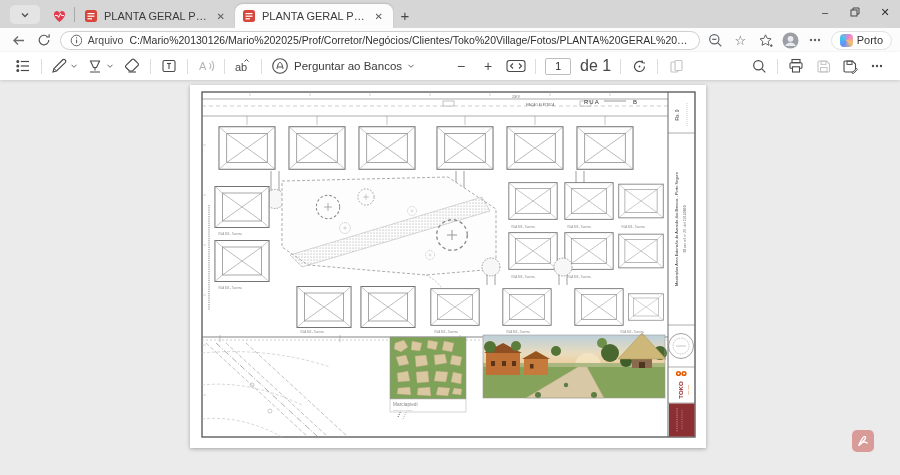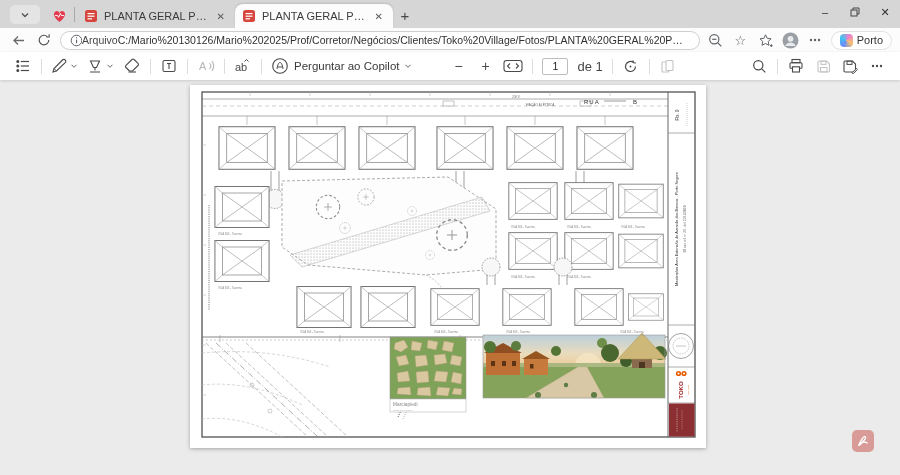--- a/index.html
+++ b/index.html
@@ -17,36 +17,36 @@
   .tab.active{background:#fcfcfc;border-radius:8px 8px 0 0;box-shadow:0 -1px 2px rgba(0,0,0,.12)}
   .tab .label{flex:1;overflow:hidden;text-overflow:ellipsis}
   .tab .close{font-size:10px;color:#5a5a5a;padding:1px 3px;border-radius:3px}
   .newtab{width:24px;height:24px;display:flex;align-items:center;justify-content:center;font-size:15px;color:#474747;margin-bottom:1px;cursor:pointer}
   .win-controls{position:absolute;right:0;top:0;height:24px;display:flex}
   .win-btn{width:30px;height:24px;display:flex;align-items:center;justify-content:center;font-size:11px;color:#333;cursor:pointer}
 
   
   .addressbar{height:24px;background:#fcfcfc;display:flex;align-items:center;padding:0 8px;gap:6px}
   .nav-ic{width:20px;height:20px;display:flex;align-items:center;justify-content:center;cursor:pointer}
-  .url-pill{flex:1;height:19px;border:1px solid #cfcfcf;border-radius:10px;background:#fff;display:flex;align-items:center;padding:0 9px;min-width:0;cursor:text}
+  .url-pill{flex:1;height:19px;border:1px solid #cfcfcf;border-radius:10px;background:#fff;display:flex;align-items:center;gap:6px;padding:0 9px;min-width:0;cursor:text}
   .url-pill .scheme{font-size:10.5px;color:#474747}
   .url-pill .url{font-size:10.5px;color:#303030;white-space:nowrap;overflow:hidden;text-overflow:ellipsis}
   .bar-ic{width:19px;height:19px;display:flex;align-items:center;justify-content:center;cursor:pointer;font-size:13px;color:#5f6368}
   .chat-btn{height:19px;display:flex;align-items:center;gap:4px;padding:0 8px;border-radius:10px;background:#fff;border:1px solid #e2e2e2;font-size:11px;color:#333;cursor:pointer}
   .copilot-swirl{width:13px;height:13px;border-radius:4px;background:conic-gradient(from 210deg,#6b8af9,#3ec6f0,#ef7fd0,#f6c16b,#6b8af9)}
 
   
   .pdftoolbar{height:28px;background:#fff;display:flex;align-items:center;padding:0 14px;gap:9px;box-shadow:0 1px 3px rgba(0,0,0,.14);position:relative;z-index:3}
   .t-ic{height:20px;min-width:18px;display:flex;align-items:center;justify-content:center;cursor:pointer;color:#4a4a4a}
   .t-sep{width:1px;height:15px;background:#dcdcdc}
   .t-group{display:flex;align-items:center;gap:3px;cursor:pointer}
   .copilot-label{font-size:11.5px;color:#3b3b3b;margin:0 2px}
   .glyph{font-size:14px;color:#4a4a4a;line-height:1}
   .page-box{width:26px;height:17px;border:1px solid #bdbdbd;border-radius:2px;text-align:center;font-size:10.5px;color:#222;font-family:"Liberation Sans",sans-serif}
-  .of-label{font-size:13px;color:#474747}
+  .of-label{font-size:16px;color:#474747}
   .t-right{margin-left:auto;display:flex;align-items:center;gap:9px}
 
   
   .canvas{position:relative;height:395px;background:#ebebeb;overflow:hidden}
   .pdf-page{position:absolute;left:190px;top:5px;width:516px;height:363px;background:#fff;box-shadow:0 1px 4px rgba(0,0,0,.3)}
   .pdf-page svg{display:block;width:100%;height:100%}
   .acrobat-fab{position:absolute;left:852px;top:350px;width:22px;height:22px;border-radius:5px;background:rgba(202,90,83,.55);display:flex;align-items:center;justify-content:center;cursor:pointer}
 
   svg text{font-family:"Liberation Sans",sans-serif}
   .lot{font-size:2.8px;fill:#888}
@@ -224,21 +224,21 @@
           <path d="M10.5 3.5l2-2 2 2" fill="none" stroke="#4a4a4a" stroke-width="1"></path>
         </svg>
     </div>
     <div class="t-sep"></div>
     <div class="t-group">
       <svg width="18" height="18">
           <circle cx="9" cy="9" r="7.3" fill="none" stroke="#4a4a4a" stroke-width="1.1"></circle>
           <path d="M6 12c.6-4.5 1.8-6.5 3-6.5s2.4 2 3 6.5" fill="none" stroke="#4a4a4a" stroke-width="1"></path>
           <line x1="6.5" y1="10" x2="11.5" y2="10" stroke="#4a4a4a" stroke-width="1"></line>
         </svg>
-      <span class="copilot-label">Perguntar ao Copilot</span>
+      <span class="copilot-label">Perguntar ao Bancos</span>
       <svg width="8" height="8">
           <path d="M1.5 2.8l2.5 2.5 2.5-2.5" stroke="#666" fill="none"></path>
         </svg>
     </div>
     <div class="t-ic glyph" style="margin-left:28px">−</div>
     <div class="t-ic glyph">+</div>
     <div class="t-ic">
       <svg width="20" height="14">
           <rect x="1" y="1.5" width="18" height="11" rx="2.5" fill="none" stroke="#4a4a4a" stroke-width="1.1"></rect>
           <path d="M7 4.5L4.5 7 7 9.5M13 4.5L15.5 7 13 9.5" fill="none" stroke="#4a4a4a" stroke-width="1.1"></path>

